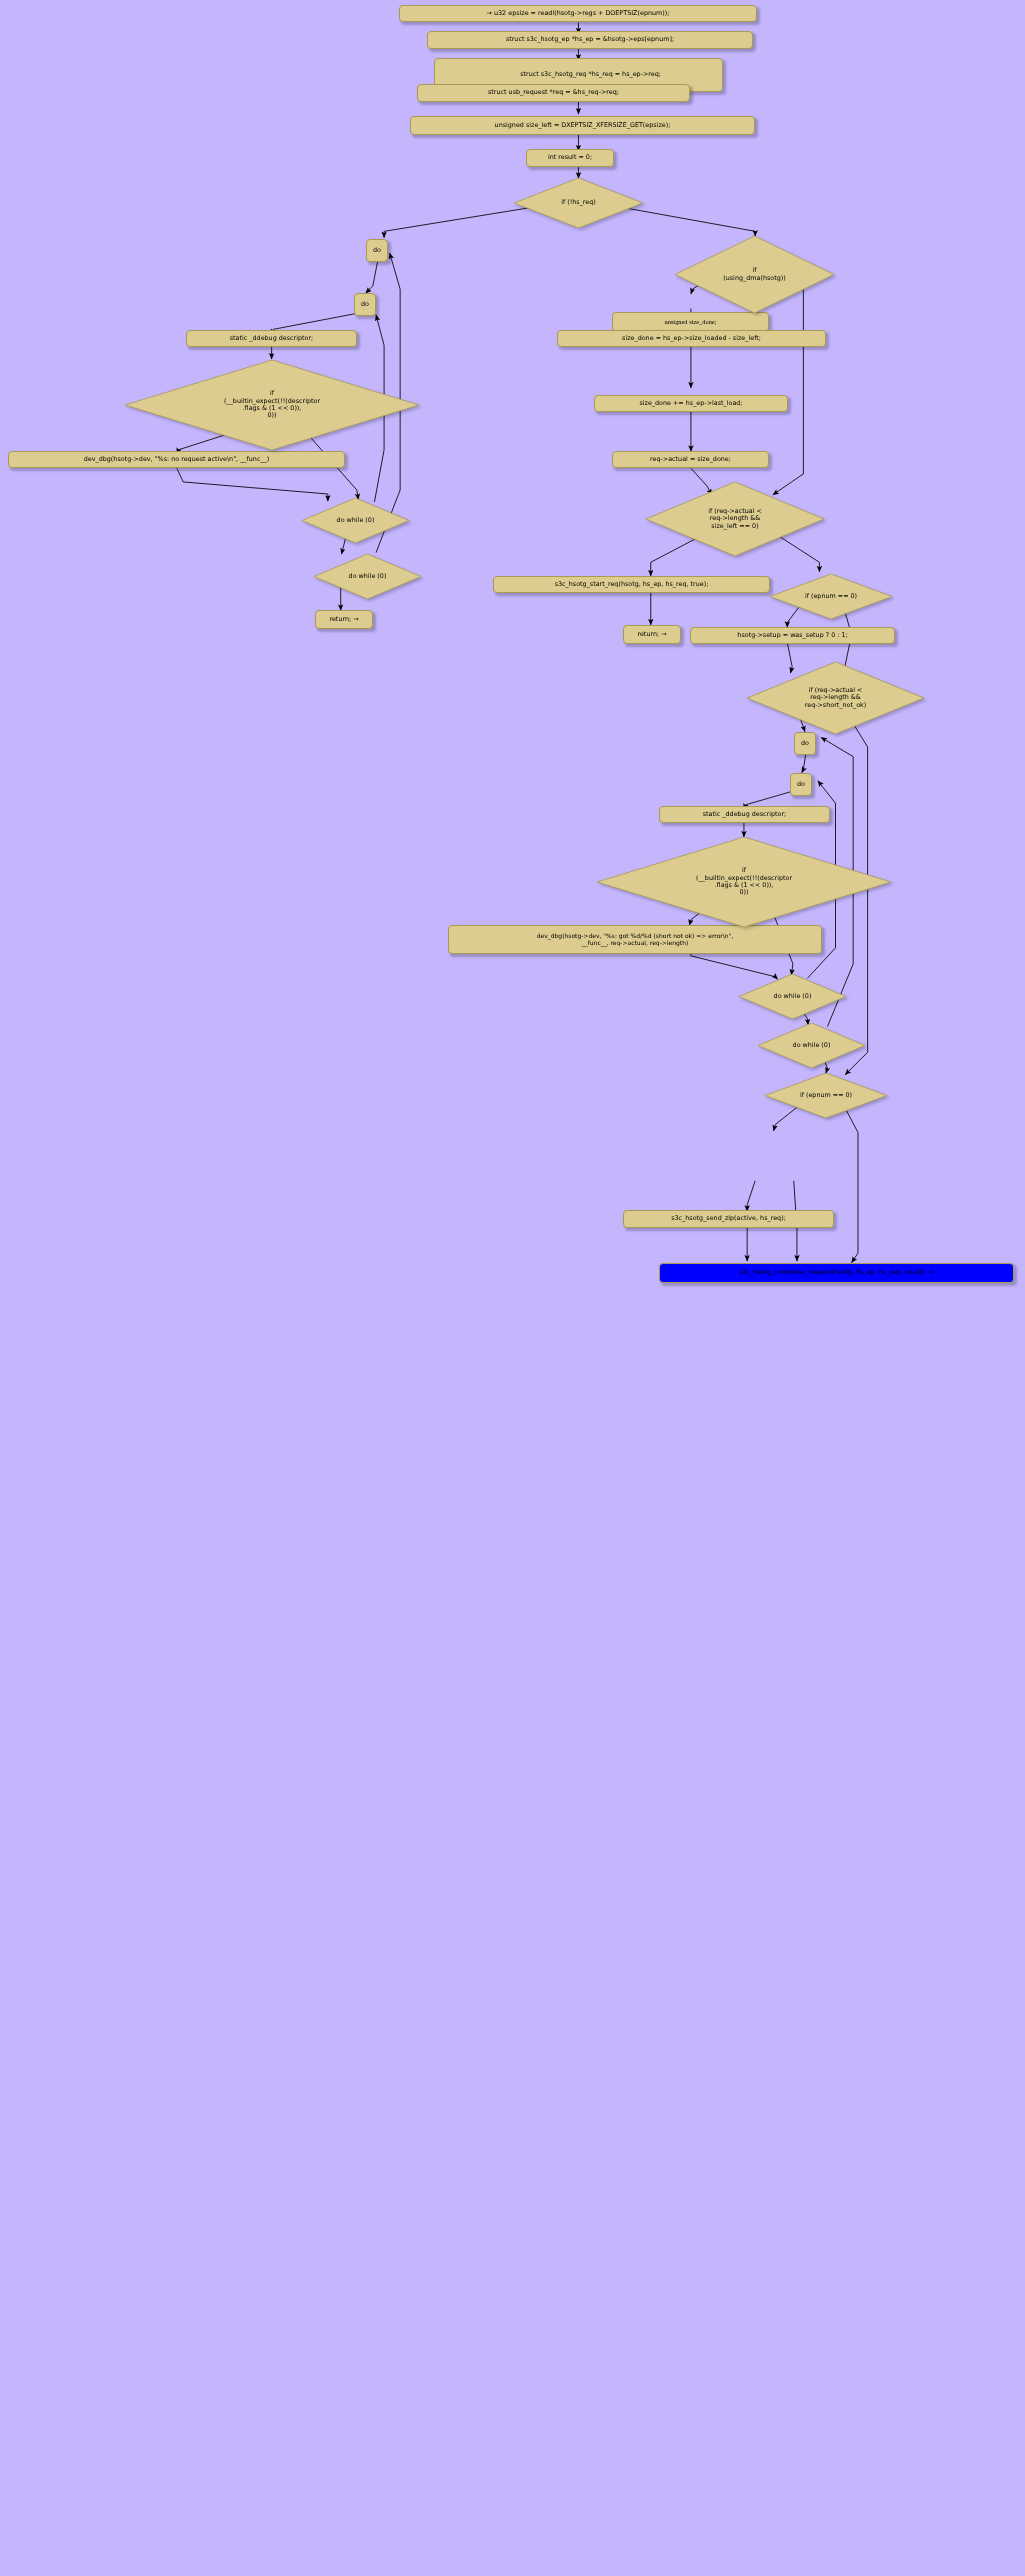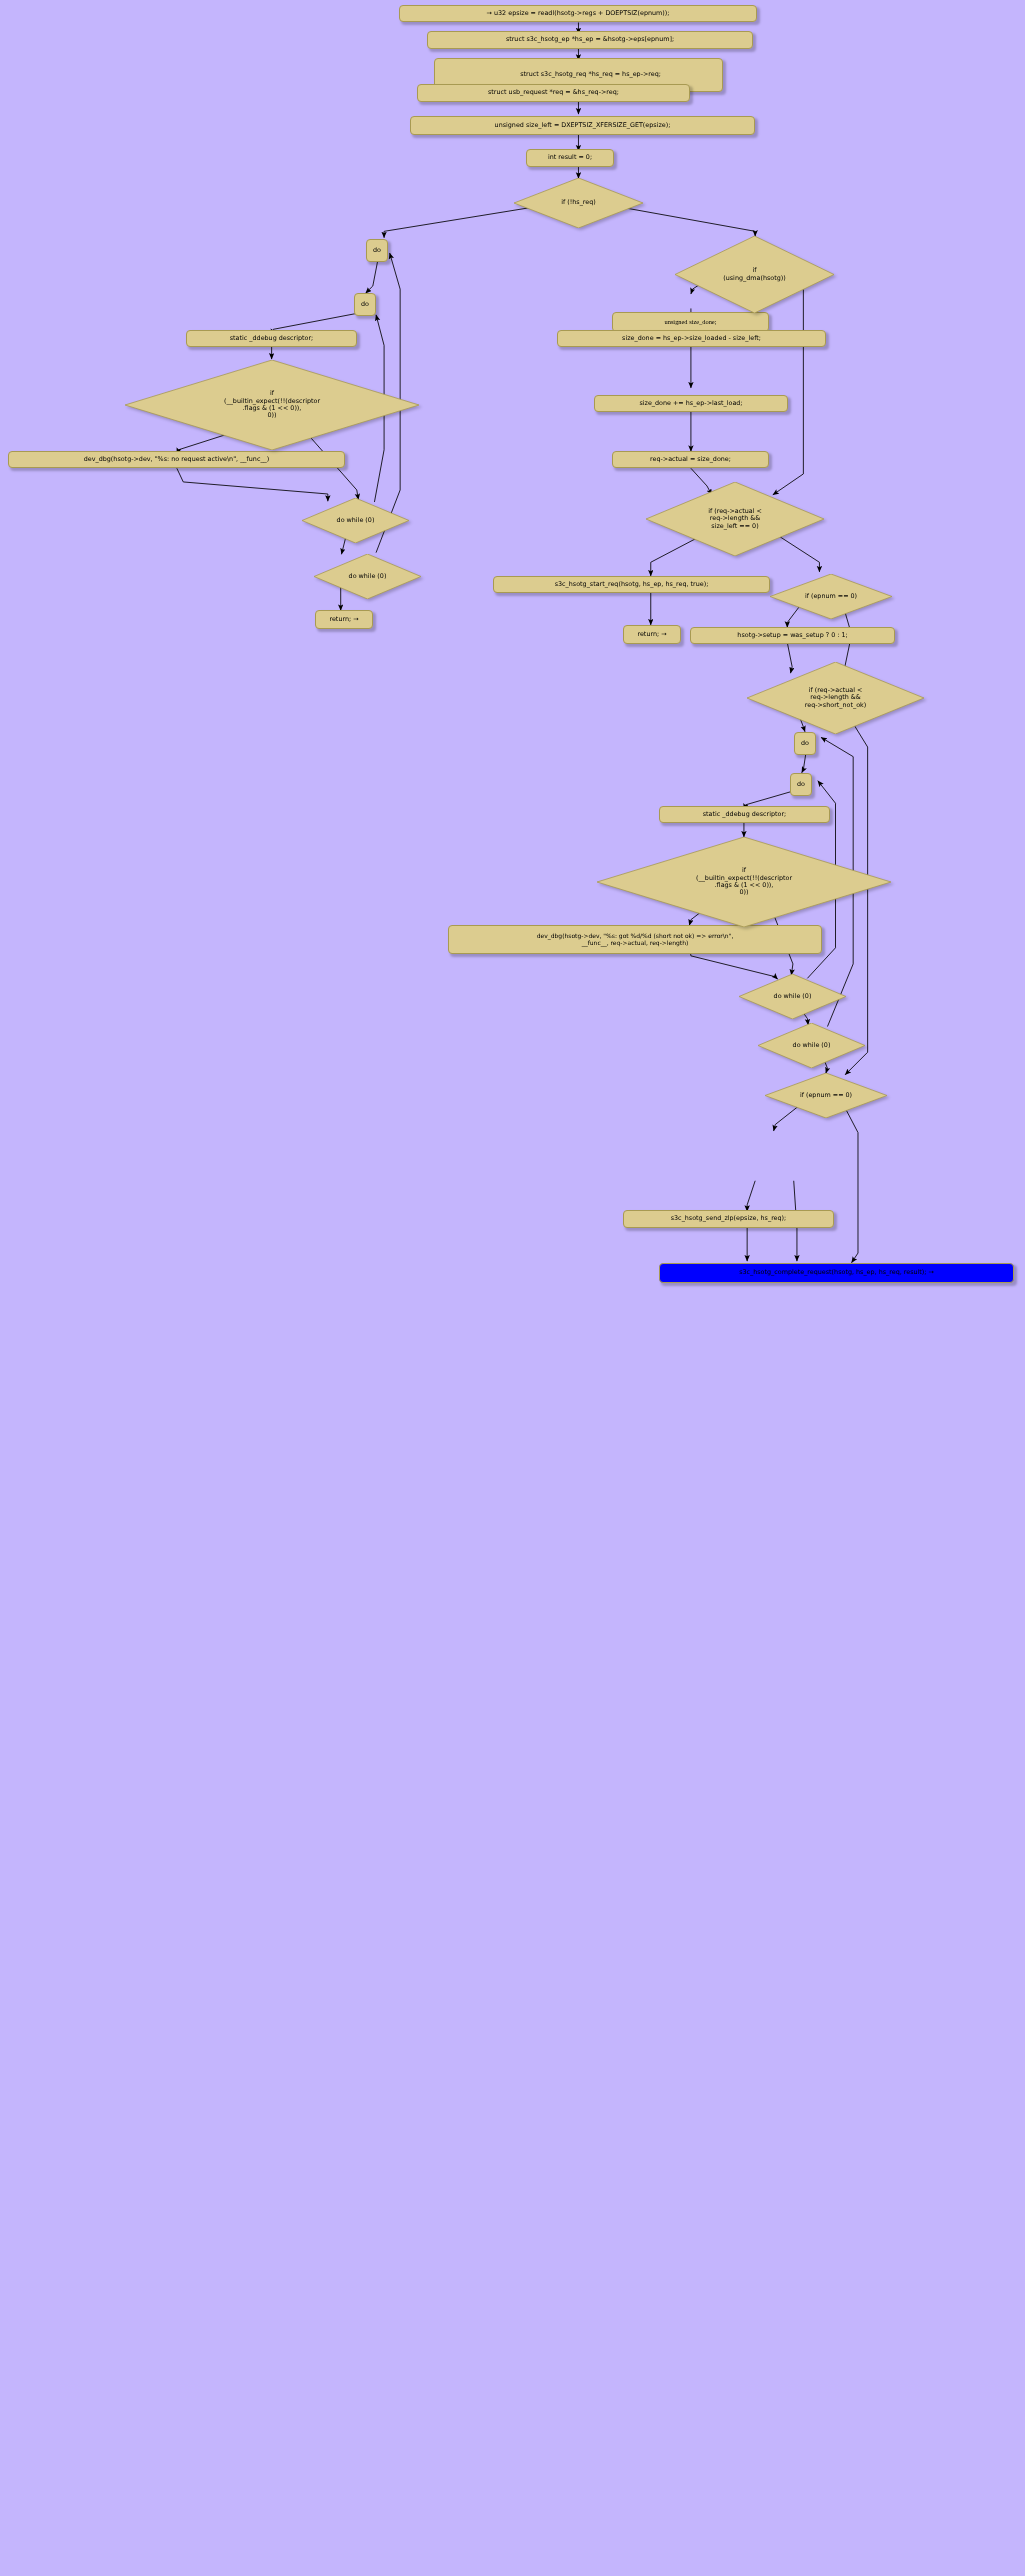--- a/index.html
+++ b/index.html
@@ -252,18 +252,18 @@
   </div>
 
   <div class="node diamond t8" style="left:765px;top:1073px;width:122px;height:45px;">
     <svg class="dshape" viewBox="0 0 152 56" preserveAspectRatio="none">
       <polygon points="76,0 152,28 76,56 0,28" fill="#DCCC8F" stroke="#A89A52" stroke-width="1"></polygon>
     </svg>
     <span class="dlabel">if (epnum == 0)</span>
   </div>
 
 
-  <div class="node rect t8" style="left:623px;top:1210px;width:211px;height:17.7px;">s3c_hsotg_send_zlp(epsize, hs_req);</div>
+  <div class="node rect t8" style="left:623px;top:1210px;width:211px;height:17.7px;">s3c_hsotg_send_zlp(active, hs_req);</div>
 
   <div class="node rect accent t8" style="left:659px;top:1263px;width:355px;height:20px;">s3c_hsotg_complete_request(hsotg, hs_ep, hs_req, result); →</div>
 
 </div>
 
 
 </body></html>

